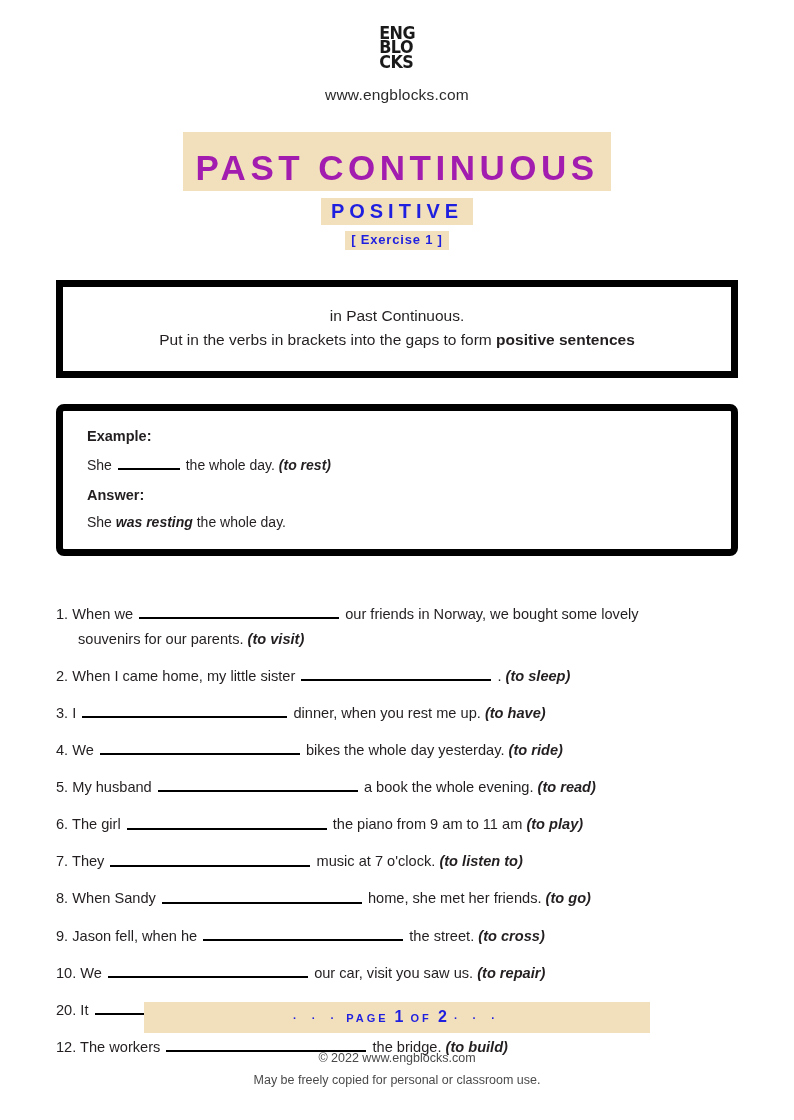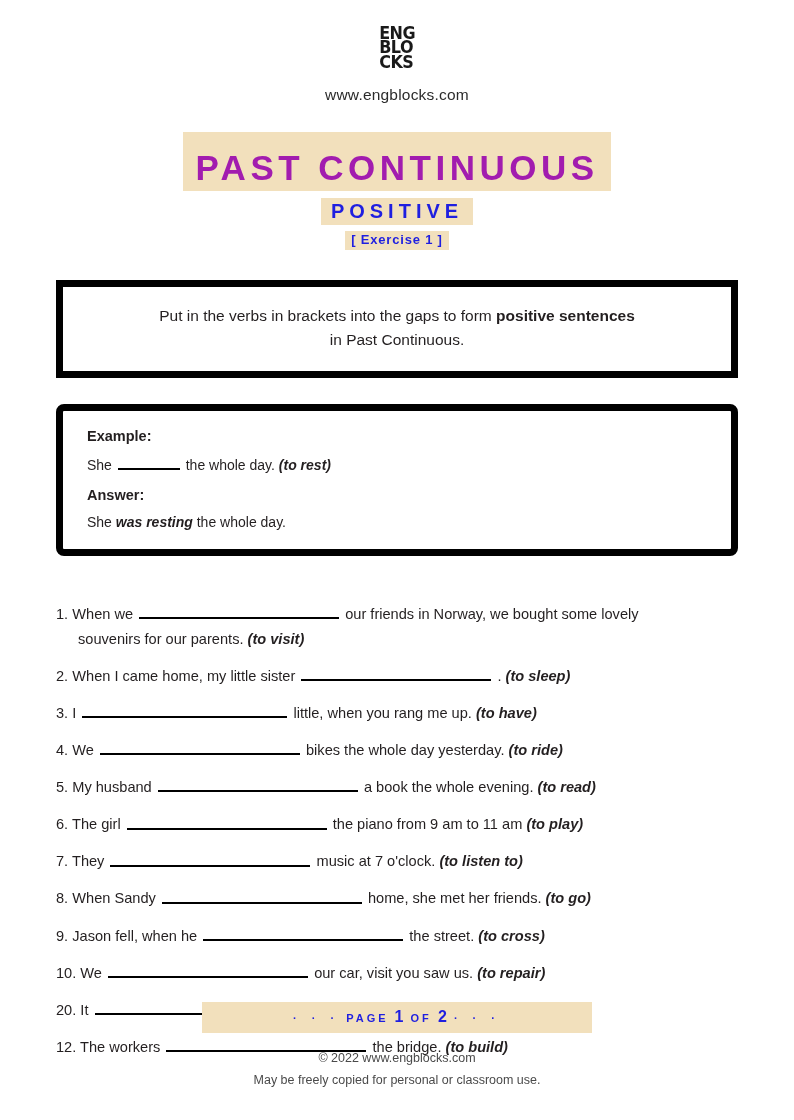--- a/index.html
+++ b/index.html
@@ -149,21 +149,21 @@
   
   .footer {
     position: absolute;
     left: 0;
     right: 0;
     bottom: 28px;
     text-align: center;
   }
   .page-banner {
     display: block;
-    width: 390px;
+    width: 506px;
     margin: 0 auto;
     background: #f2e0bc;
     color: #1f1fe0;
     font-weight: 700;
     padding: 6px 0 7px 0;
     font-size: 11px;
     letter-spacing: 3px;
   }
   .page-banner .big {
     font-size: 16px;
@@ -193,22 +193,22 @@
     <div class="site-url">www.engblocks.com</div>
   </div>
 
   <div class="title-block">
     <div><span class="title-main">PAST CONTINUOUS</span></div>
     <div><span class="title-sub">POSITIVE</span></div>
     <div><span class="title-ex">[ Exercise 1 ]</span></div>
   </div>
 
   <div class="frame box-instructions">
+    <div>in Past Continuous.</div>
     <div><span>Put in the verbs in brackets into the gaps to form </span><strong>positive sentences</strong></div>
-    <div>in Past Continuous.</div>
   </div>
 
   <div class="frame box-example">
     <div class="ex-label">Example:</div>
     <div class="ex-line">
       <span>She</span>
       <span class="blank blank-sm"></span>
       <span>the whole day.</span>
       <span class="hint">(to rest)</span>
     </div>
@@ -216,21 +216,21 @@
     <div class="ex-line last">
       <span>She</span>
       <span class="hint">was resting</span>
       <span>the whole day.</span>
     </div>
   </div>
 
   <div class="exercises">
       <div class="ex-item"><span class="num">1.</span> <span>When we</span> <span class="blank" style="width: 200px;"></span> <span>our friends in Norway, we bought some lovely</span><span class="cont-line"><span>souvenirs for our parents.</span> <span class="hint">(to visit)</span></span></div>
       <div class="ex-item"><span class="num">2.</span> <span>When I came home, my little sister</span> <span class="blank" style="width: 190px;"></span> <span>.</span> <span class="hint">(to sleep)</span></div>
-      <div class="ex-item"><span class="num">3.</span> <span>I</span> <span class="blank" style="width: 205px;"></span> <span>little, when you rang me up.</span> <span class="hint">(to have)</span></div>
+      <div class="ex-item"><span class="num">3.</span> <span>I</span> <span class="blank" style="width: 205px;"></span> <span>dinner, when you rest me up.</span> <span class="hint">(to have)</span></div>
       <div class="ex-item"><span class="num">4.</span> <span>We</span> <span class="blank" style="width: 200px;"></span> <span>bikes the whole day yesterday.</span> <span class="hint">(to ride)</span></div>
       <div class="ex-item"><span class="num">5.</span> <span>My husband</span> <span class="blank" style="width: 200px;"></span> <span>a book the whole evening.</span> <span class="hint">(to read)</span></div>
       <div class="ex-item"><span class="num">6.</span> <span>The girl</span> <span class="blank" style="width: 200px;"></span> <span>the piano from 9 am to 11 am</span> <span class="hint">(to play)</span></div>
       <div class="ex-item"><span class="num">7.</span> <span>They</span> <span class="blank" style="width: 200px;"></span> <span>music at 7 o'clock.</span> <span class="hint">(to listen to)</span></div>
       <div class="ex-item"><span class="num">8.</span> <span>When Sandy</span> <span class="blank" style="width: 200px;"></span> <span>home, she met her friends.</span> <span class="hint">(to go)</span></div>
       <div class="ex-item"><span class="num">9.</span> <span>Jason fell, when he</span> <span class="blank" style="width: 200px;"></span> <span>the street.</span> <span class="hint">(to cross)</span></div>
       <div class="ex-item"><span class="num">10.</span> <span>We</span> <span class="blank" style="width: 200px;"></span> <span>our car, visit you saw us.</span> <span class="hint">(to repair)</span></div>
       <div class="ex-item"><span class="num">20.</span> <span>It</span> <span class="blank" style="width: 200px;"></span> <span>the whole day.</span> <span class="hint">(to rain)</span></div>
       <div class="ex-item"><span class="num">12.</span> <span>The workers</span> <span class="blank" style="width: 200px;"></span> <span>the bridge.</span> <span class="hint">(to build)</span></div>
     </div>

